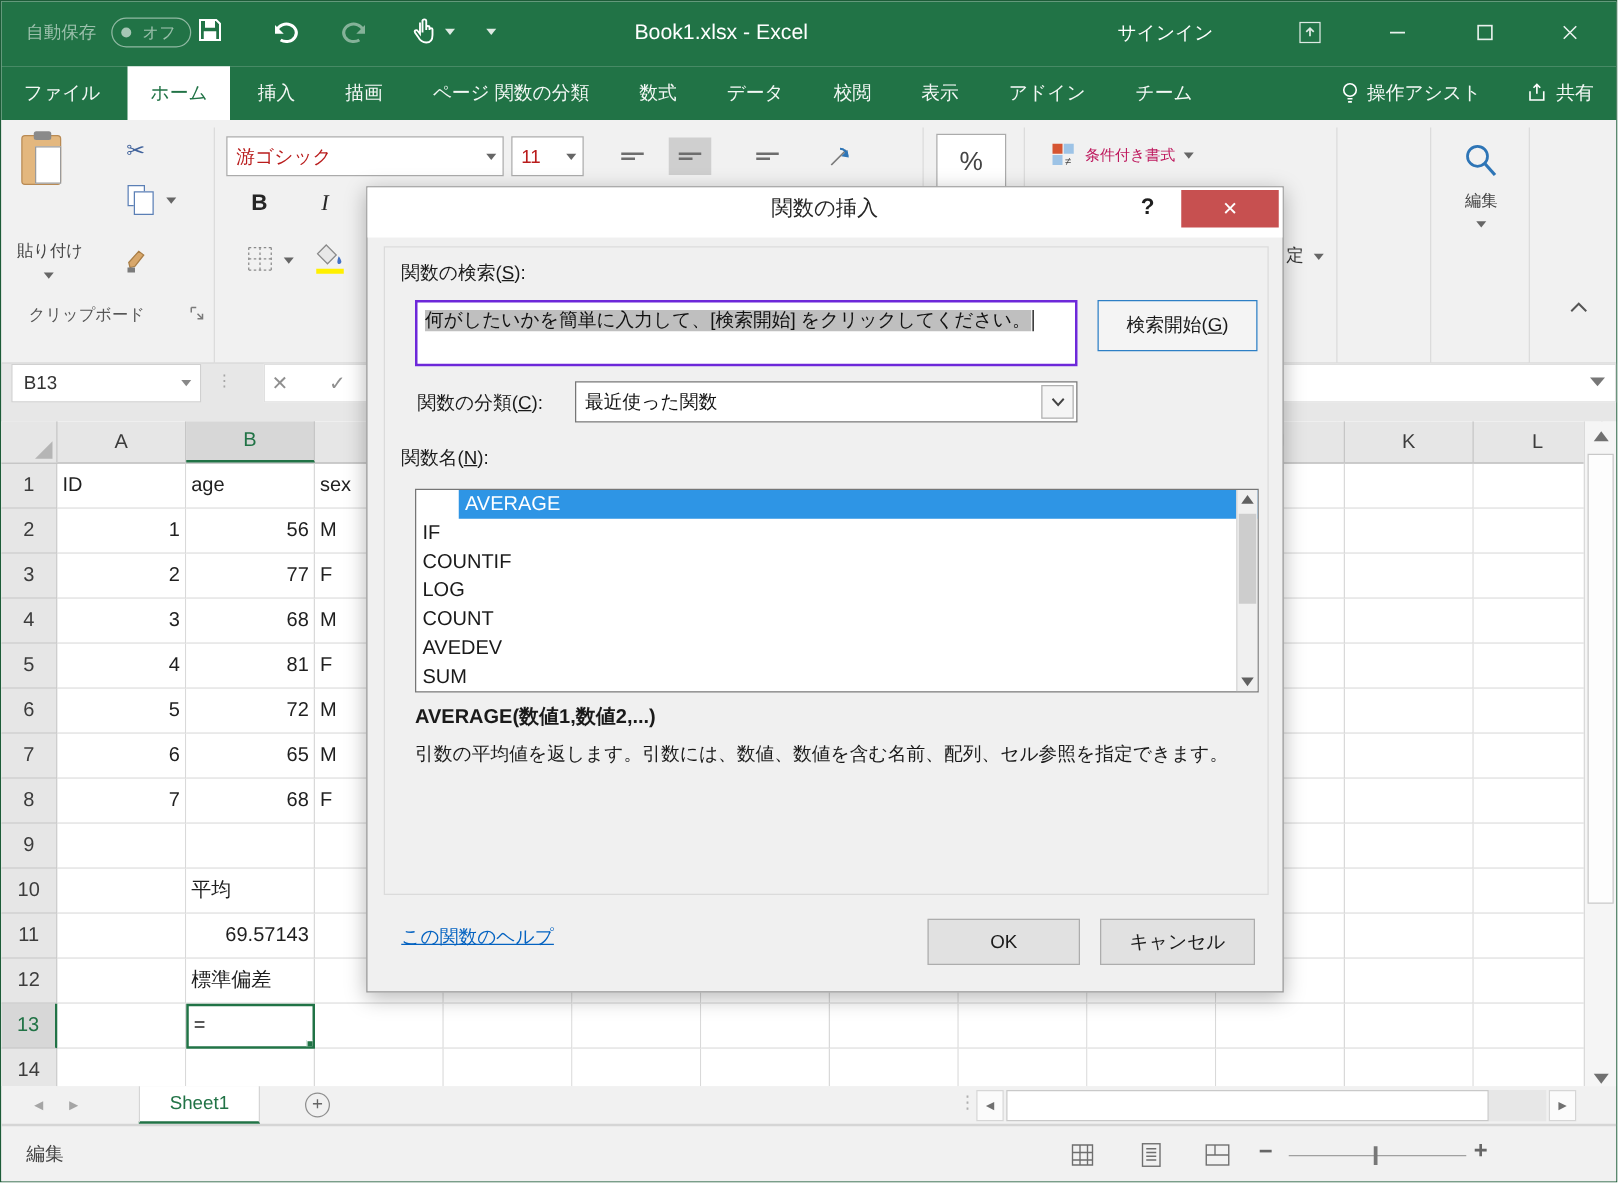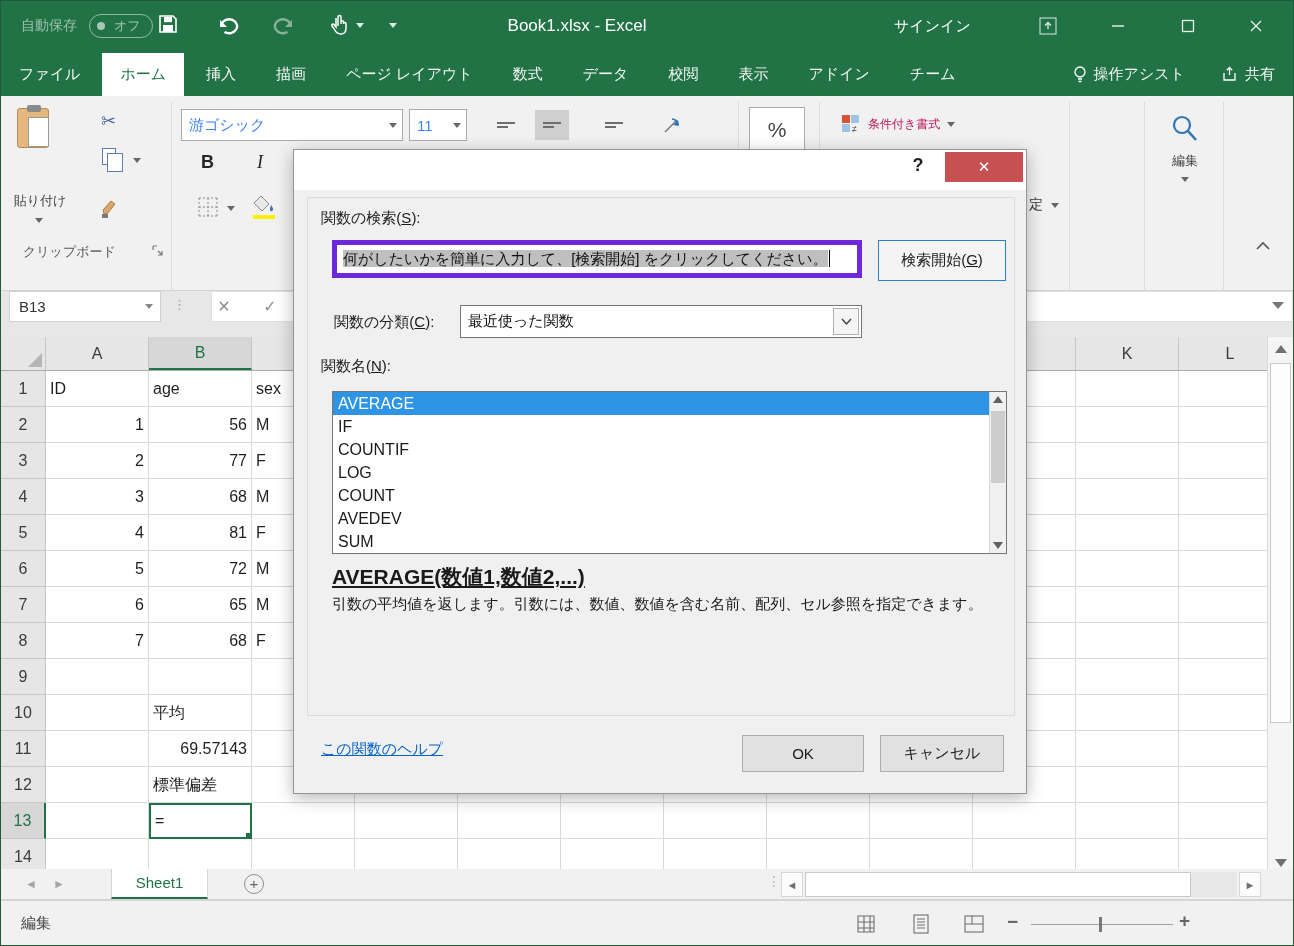--- a/index.html
+++ b/index.html
@@ -24,21 +24,21 @@
 #tabrow{position:absolute;left:0;top:52px;width:100%;height:43px;background:#217346;display:flex;align-items:stretch;color:rgba(255,255,255,.95);font-size:15px;}
 .rtab{padding:0 18px;display:flex;align-items:center;margin-right:4px;white-space:nowrap;}
 .rtab.act{background:#fff;color:#217346;font-family:Liberation Mono, monospace;}
 #tabrow-right{margin-left:auto;display:flex;align-items:center;}
 .tabextra{display:flex;gap:6px;padding:0 18px;white-space:nowrap;}
 
 
 #ribbon{position:absolute;left:0;top:95px;width:100%;height:195px;background:#F1F1F1;border-bottom:1px solid #D2D2D2;font-size:13px;color:#444;}
 .rdiv{position:absolute;top:6px;height:250px;width:1px;background:#DCDCDC;}
 .riblabel{position:absolute;color:#555;}
-.combo{position:absolute;background:#fff;border:1px solid #ABABAB;display:flex;align-items:center;font-size:15px;color:#3b82f6;padding-left:7px;}
+.combo{position:absolute;background:#fff;border:1px solid #ABABAB;display:flex;align-items:center;font-size:15px;color:#b91c1c;padding-left:7px;}
 .combo .ddcaret{margin-left:auto;margin-right:5px;border-top-color:#666;}
 .clipicon{width:32px;height:40px;background:#E3B77E;border:1px solid #B98A53;border-radius:3px;position:relative;}
 .clipicon:before{content:"";position:absolute;left:9px;top:-4px;width:14px;height:7px;background:#8a8a8a;border-radius:2px;}
 .clipicon:after{content:"";position:absolute;left:10px;top:8px;width:19px;height:28px;background:#fff;border:1px solid #9a9a9a;}
 .copyicon{width:14px;height:17px;border:1px solid #5B7FB5;background:#fff;position:relative;}
 .copyicon:after{content:"";position:absolute;left:4px;top:4px;width:14px;height:17px;border:1px solid #5B7FB5;background:#fff;}
 .bars i{display:block;height:2px;background:#6D6D6D;margin:2px 0;}
 .alignbtn{position:absolute;width:34px;height:30px;display:flex;align-items:center;justify-content:center;}
 .alignbtn.sel{background:#CFCFCF;}
 .bigbtn{position:absolute;width:62px;height:108px;text-align:center;}
@@ -72,32 +72,32 @@
 #vthumb{position:absolute;left:2px;right:2px;top:26px;height:360px;background:#FDFDFD;border:1px solid #C8C8C8;}
 
 
 #dialog{position:absolute;left:292px;top:148px;width:734px;height:645px;background:#F0F0F0;border:1px solid #969696;box-shadow:0 4px 16px rgba(0,0,0,.28);z-index:50;}
 #dlg-titlebar{position:absolute;left:0;top:0;width:100%;height:40px;background:#fff;}
 #dlg-title{text-align:center;font-size:17px;color:#262626;line-height:34px;}
 #dlg-help{position:absolute;right:96px;top:5px;font-size:18px;font-weight:bold;color:#1F1F1F;width:24px;text-align:center;}
 #dlg-close{position:absolute;right:3px;top:2px;width:78px;height:30px;background:#C75050;color:#fff;font-size:15px;display:flex;align-items:center;justify-content:center;}
 #dlg-frame{position:absolute;left:13px;top:47px;width:708px;height:519px;border:1px solid #DBDBDB;}
 .dlg-label{position:absolute;font-size:15px;color:#1A1A1A;}
-#dlg-search-input{position:absolute;left:38px;top:90px;width:530px;height:38px;background:#fff;border:5px solid #6d28d9;font-size:15px;padding:5px 6px;color:#111;}
+#dlg-search-input{position:absolute;left:38px;top:90px;width:530px;height:53px;background:#fff;border:2px solid #6d28d9;font-size:15px;padding:5px 6px;color:#111;}
 #dlg-search-input .selhl{background:#BFBFBF;}
 #dlg-search-input .caret{border-left:1px solid #000;margin-left:1px;}
 #dlg-search-btn{position:absolute;left:584px;top:90px;width:128px;height:41px;background:#F4F4F4;border:1px solid #2D7FC5;font-size:15px;color:#1A1A1A;display:flex;align-items:center;justify-content:center;}
 #dlg-category{position:absolute;left:166px;top:155px;width:402px;height:33px;background:#fff;border:1px solid #767676;display:flex;align-items:center;font-size:15px;color:#111;padding-left:7px;}
 #dlg-category .dd{margin-left:auto;width:26px;height:27px;border:1px solid #B0B0B0;background:#F5F5F5;display:flex;align-items:center;justify-content:center;margin-right:2px;}
 #dlg-list{position:absolute;left:38px;top:241px;width:675px;height:163px;background:#fff;border:1px solid #767676;overflow:hidden;position:absolute;}
 .fitem{height:23px;line-height:23px;font-size:16px;color:#1A1A1A;padding-left:5px;}
-.fitem.sel{background:#2E95E5;color:#fff;}
+.fitem.sel{background:#2E95E5;color:#fff;margin-left:34px;}
 #dlg-list-scroll{position:absolute;right:0;top:0;bottom:0;width:17px;background:#F0F0F0;border-left:1px solid #D5D5D5;}
 #dlg-list-thumb{position:absolute;left:1px;right:1px;top:19px;height:72px;background:#CDCDCD;}
-#dlg-signature{position:absolute;left:38px;top:413px;font-size:21px;font-weight:bold;color:#1A1A1A;text-decoration:underline;}
+#dlg-signature{position:absolute;left:38px;top:413px;font-size:16px;font-weight:bold;color:#1A1A1A;}
 #dlg-desc{position:absolute;left:38px;top:440px;width:668px;font-size:15px;line-height:27px;color:#1A1A1A;}
 #dlg-helplink{position:absolute;left:27px;top:590px;font-size:15px;color:#0563C1;text-decoration:underline;text-align:right;}
 .dlg-btn{position:absolute;top:585px;height:37px;background:#E1E1E1;border:1px solid #ADADAD;font-size:15px;color:#1A1A1A;display:flex;align-items:center;justify-content:center;}
 #dlg-ok{left:448px;width:122px;}
 #dlg-cancel{left:586px;width:124px;}
 
 
 #tabbar{position:absolute;left:0;top:868px;width:100%;height:31px;background:#F1F1F1;border-bottom:1px solid #D5D5D5;font-size:15px;}
 .sheetnav{position:absolute;top:8px;color:#A5A5A5;font-size:12px;}
 #sheettab{position:absolute;left:110px;top:0;width:97px;height:30px;background:#fff;border-left:1px solid #D5D5D5;border-right:1px solid #D5D5D5;border-bottom:2px solid #217346;color:#217346;text-align:center;line-height:28px;}
@@ -174,21 +174,21 @@
         </svg>
     </span>
   </div>
 
   <div id="tabrow">
     <div style="display:flex">
         <div class="rtab">ファイル</div>
         <div class="rtab act">ホーム</div>
         <div class="rtab">挿入</div>
         <div class="rtab">描画</div>
-        <div class="rtab">ページ レイアウト</div>
+        <div class="rtab">ページ 関数の分類</div>
         <div class="rtab">数式</div>
         <div class="rtab">データ</div>
         <div class="rtab">校閲</div>
         <div class="rtab">表示</div>
         <div class="rtab">アドイン</div>
         <div class="rtab">チーム</div>
       </div>
     <div id="tabrow-right">
       <span class="tabextra">
         <svg width="16" height="20" viewBox="0 0 16 20">
@@ -565,20 +565,21 @@
       </div>
     <div id="vscroll">
       <div class="scrollarrow" style="border-left:6px solid transparent;border-right:6px solid transparent;border-bottom:8px solid #707070"></div>
       <div id="vthumb"></div>
       <div class="scrollarrow" style="position:absolute;bottom:2px;left:7px;margin:0;border-left:6px solid transparent;border-right:6px solid transparent;border-top:8px solid #707070"></div>
     </div>
   </div>
 
   <div id="dialog">
     <div id="dlg-titlebar">
+      <div id="dlg-title">関数の挿入</div>
       <div id="dlg-help">?</div>
       <div id="dlg-close">✕</div>
     </div>
     <div id="dlg-frame"></div>
 
     <div class="dlg-label" style="left:27px;top:59px"><span>関数の検索(</span><u>S</u><span>):</span></div>
 
     <div id="dlg-search-input"><span class="selhl">何がしたいかを簡単に入力して、[検索開始] をクリックしてください。</span><span class="caret"></span></div>
 
     <div id="dlg-search-btn">

